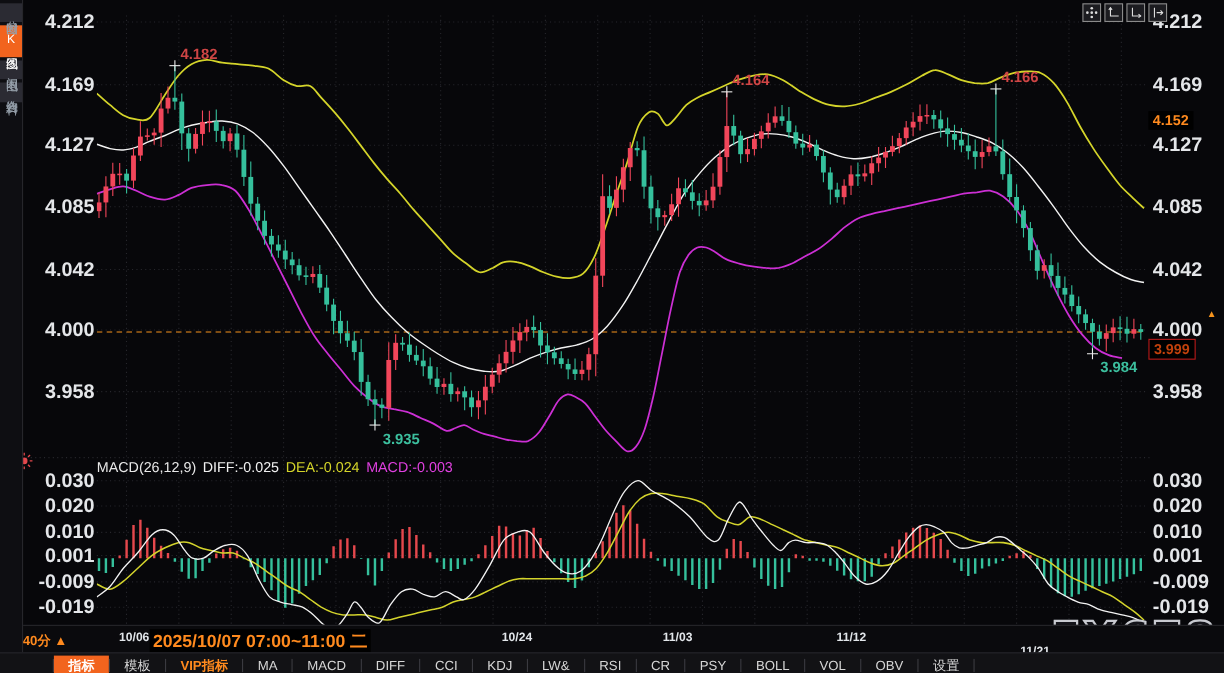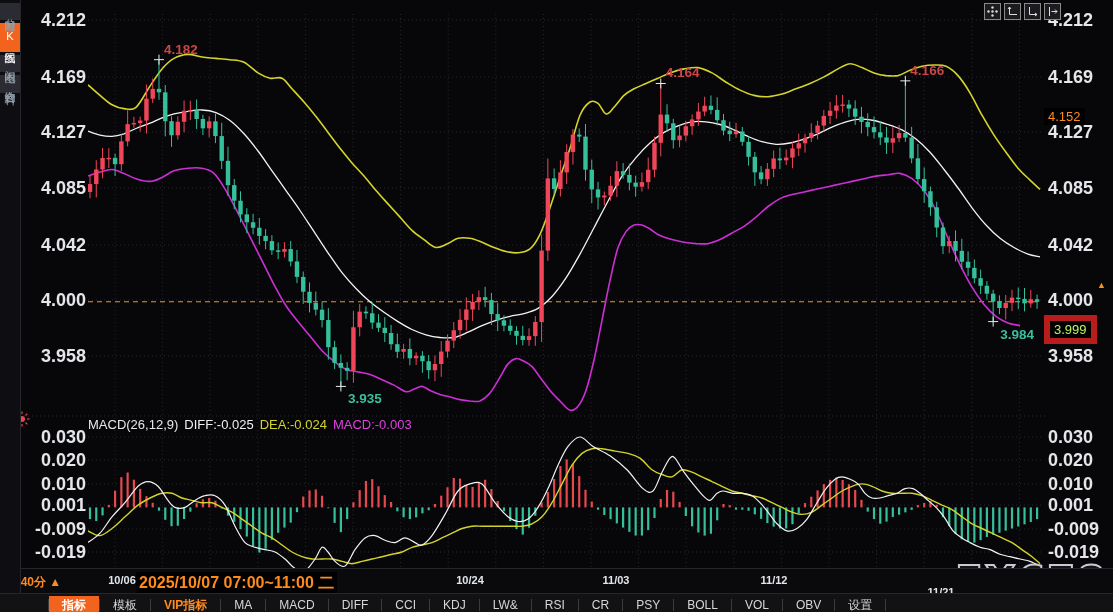--- a/index.html
+++ b/index.html
@@ -19,23 +19,23 @@
   .hdr .interval{color:#ff7f1e;font-weight:700;}
   .hdr .plus{color:#ff7f1e;font-size:14px;}
   .hdr .upper{color:#d4d42a;}
   .hdr .lower{color:#e040e0;}
   #macd-header{top:417px;text-align:right;}
   #macd-header .diff{color:#f0f0f0;}
   
   .tick{position:absolute;font-size:18px;font-weight:700;color:#e4e6e9;transform:translateY(-50%);z-index:15;white-space:nowrap;}
   .tick.left{right:1028px;}   
   .tick.right{left:1048px;}
-  .badge{position:absolute;left:1044px;background:#000;color:#ff8a1e;font-size:13px;font-weight:400;
-         padding:1px 4px;z-index:16;margin-top:7px;}
-  #current-badge{border:6px solid #b91c1c;color:#bef264;}
+  .badge{position:absolute;left:1044px;background:#000;color:#ff8a1e;font-size:13px;font-weight:700;
+         padding:1px 4px;z-index:16;}
+  #current-badge{border:1px solid #b91c1c;color:#c2410c;}
   #price-arrow{position:absolute;left:1097px;top:281px;color:#f7941d;font-size:9px;z-index:16;line-height:8px;text-align:center;}
   
   #tr-icons{position:absolute;left:984px;top:3px;display:flex;gap:3px;z-index:25;}
   .tool-icon{width:15px;height:15px;border:1px solid #8a8a8a;background:#1c1c20;display:flex;align-items:center;justify-content:center;cursor:pointer;}
   .tool-icon svg{display:block;}
   
   #live-icon{position:absolute;left:14px;top:411px;z-index:26;}
   
   #time-axis{position:absolute;left:0;top:568px;width:1113px;height:25px;background:#0a0a0d;border-top:1px solid #26262b;z-index:20;}
   #interval-label{position:absolute;left:14px;top:5px;font-size:12px;font-weight:700;color:#ff8a1e;}

